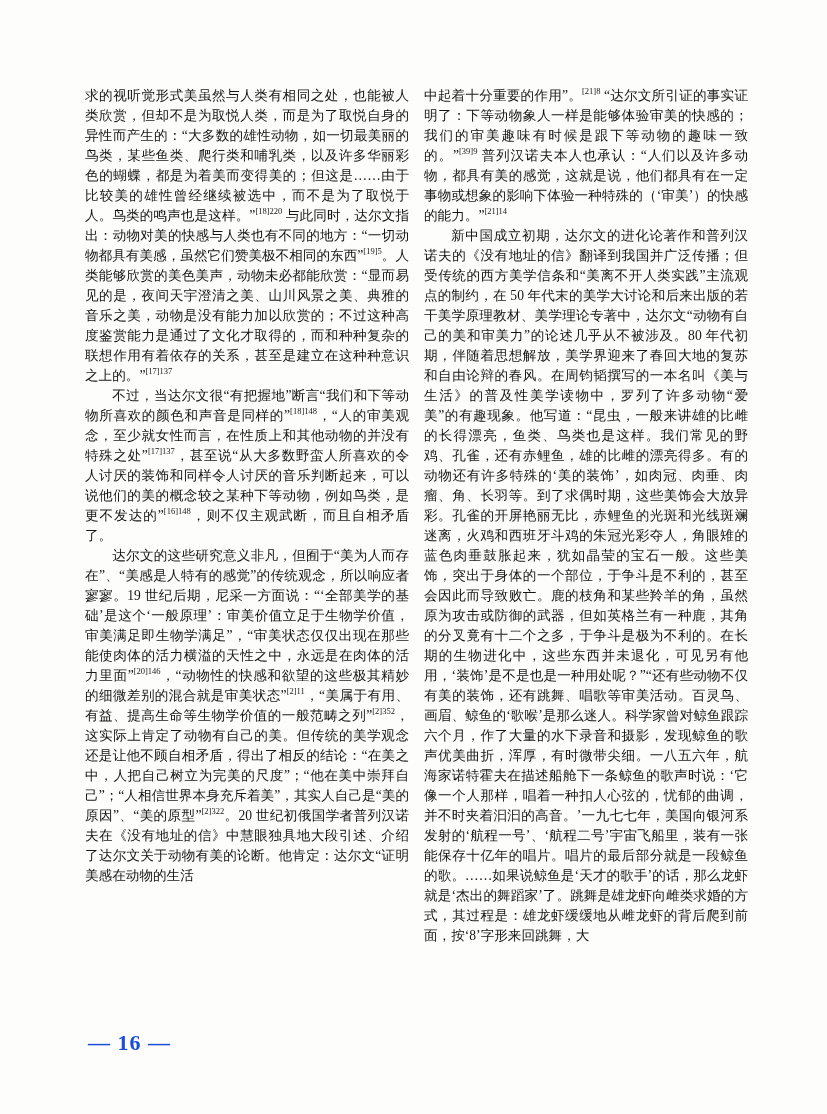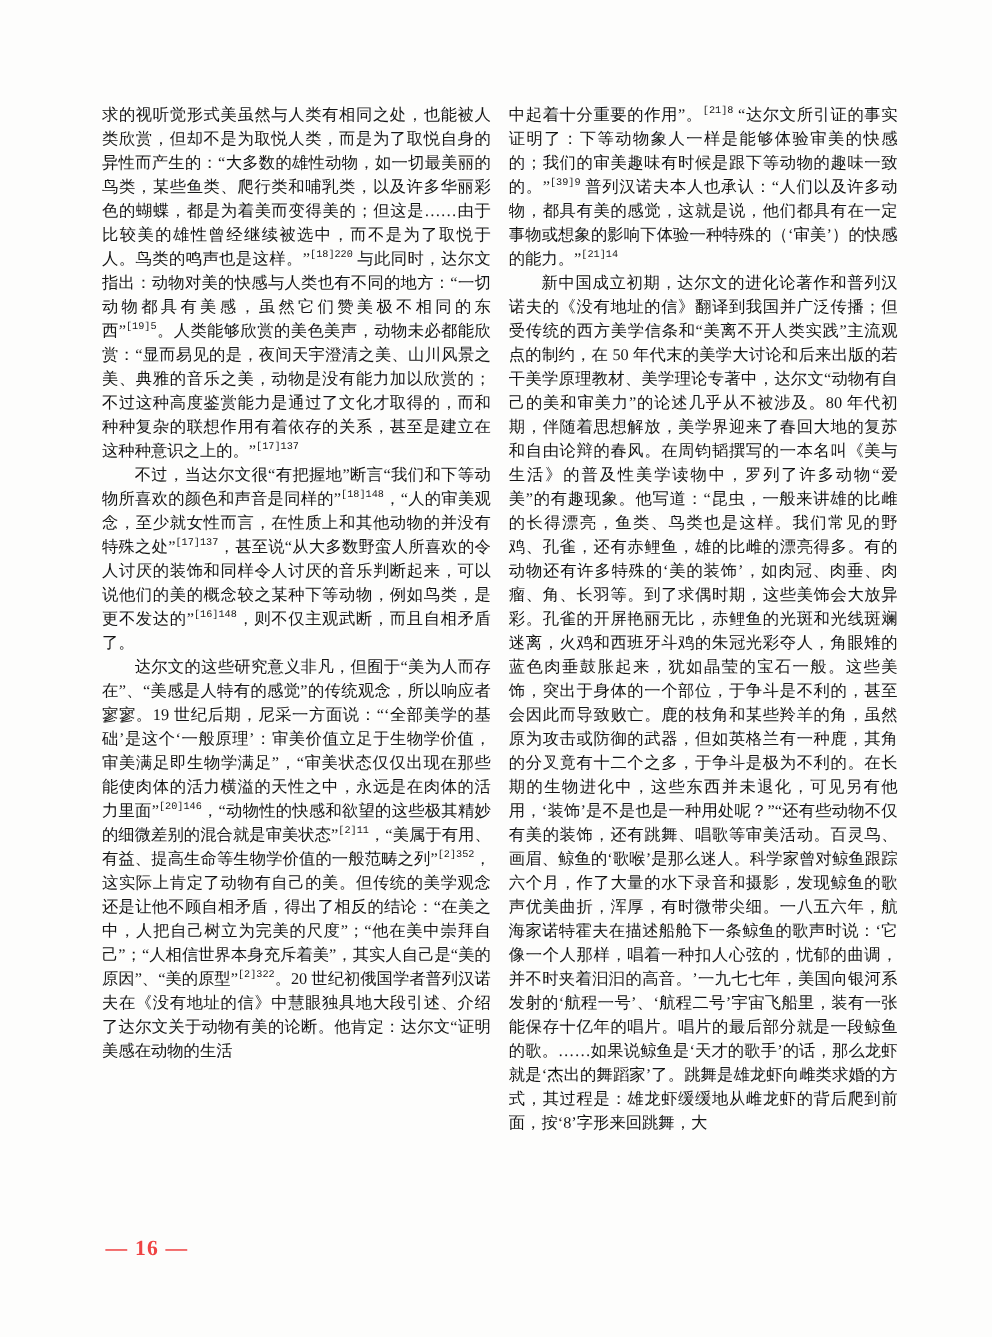--- a/index.html
+++ b/index.html
@@ -33,29 +33,29 @@
   p.heading {
     text-indent:2em;
     font-weight:bold;
     font-family:"Liberation Sans","DejaVu Sans",sans-serif;
     font-size:13.4px;
   }
   sup.cite {
     font-size:8.5px;
     line-height:0;
     vertical-align:super;
-    font-family:Liberation Mono, monospace;
+    font-family:Liberation Serif, serif;
     margin-top:12px;
   }
   .footer {
     position:absolute;
     left:88px; top:1030px;
-    font-size:18px;
+    font-size:22px;
     font-weight:bold;
-    color:#ef4444;
+    color:#1d4ed8;
     letter-spacing:1px;
     font-family:"Liberation Serif","DejaVu Serif",serif;
   }
 </style>
 </head>
 <body>
 
 <div class="page">
   <div class="text-block">
     <div class="column">

